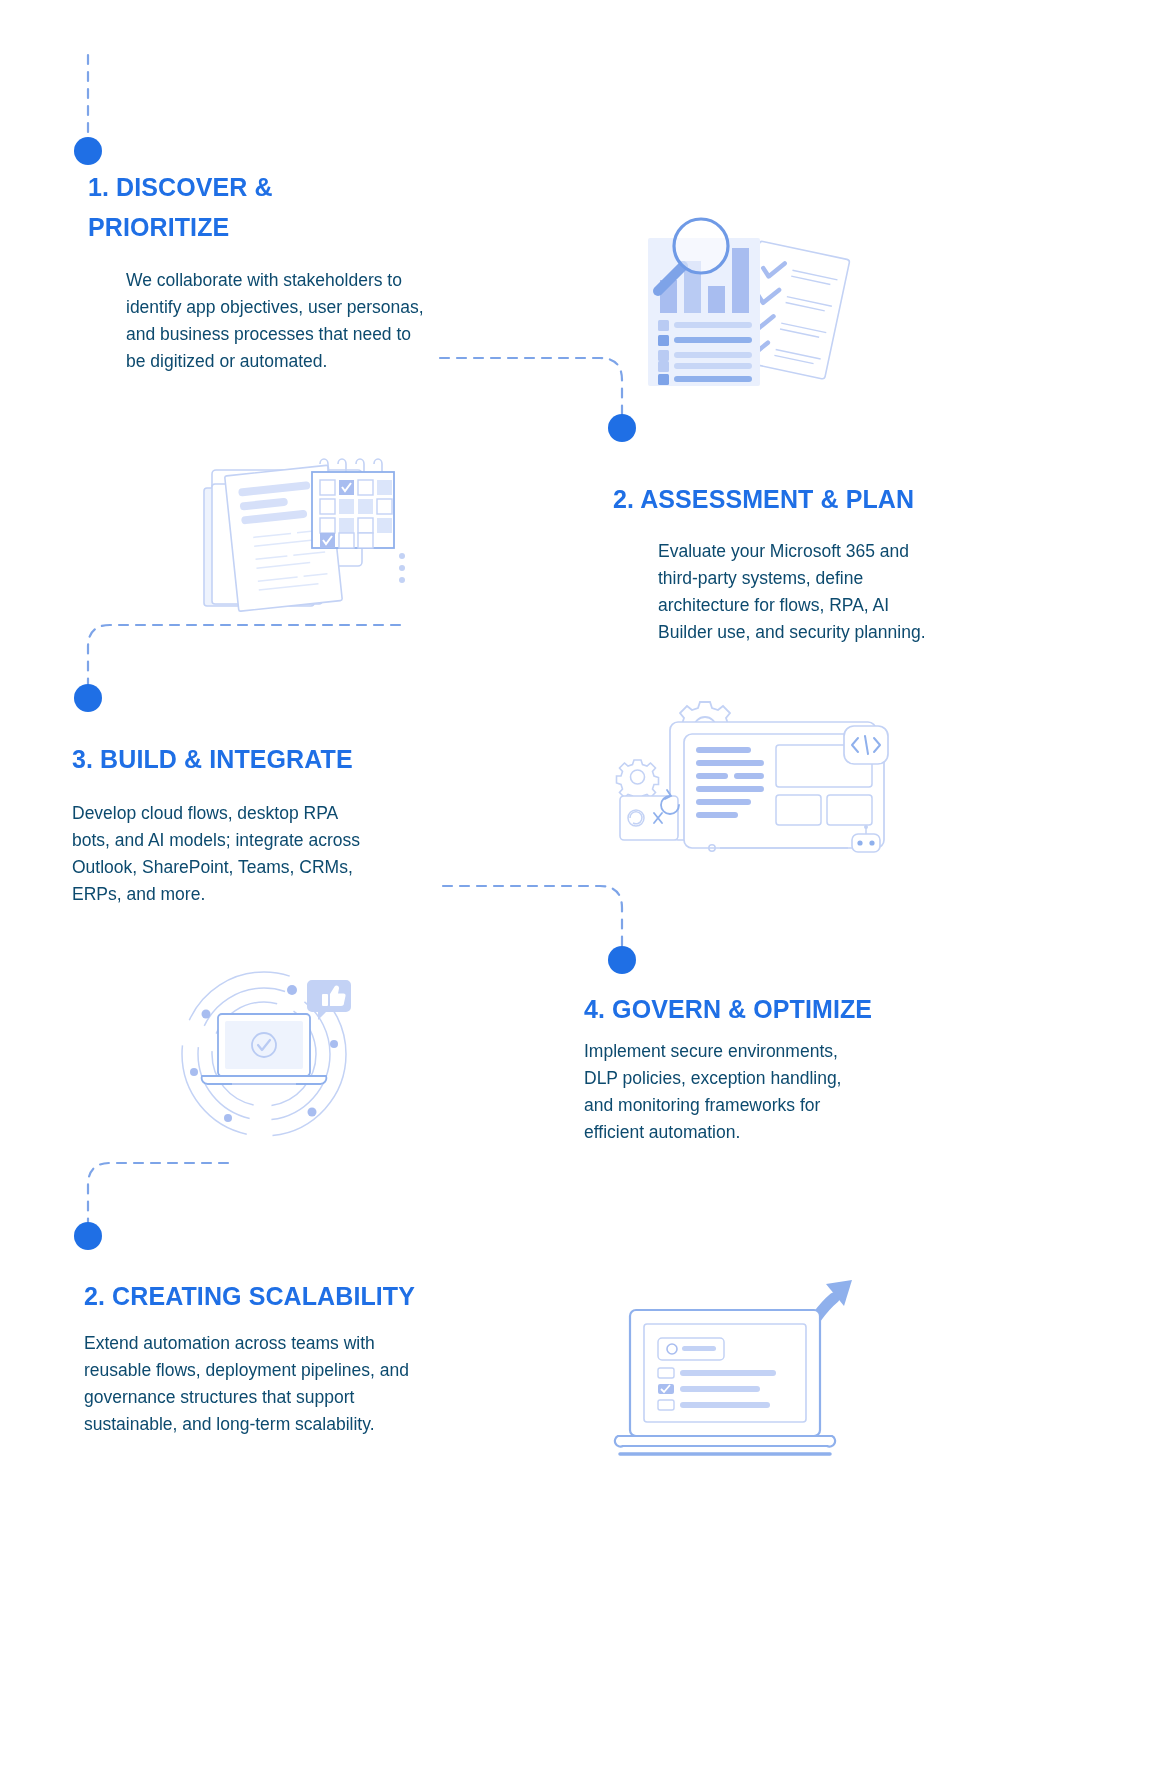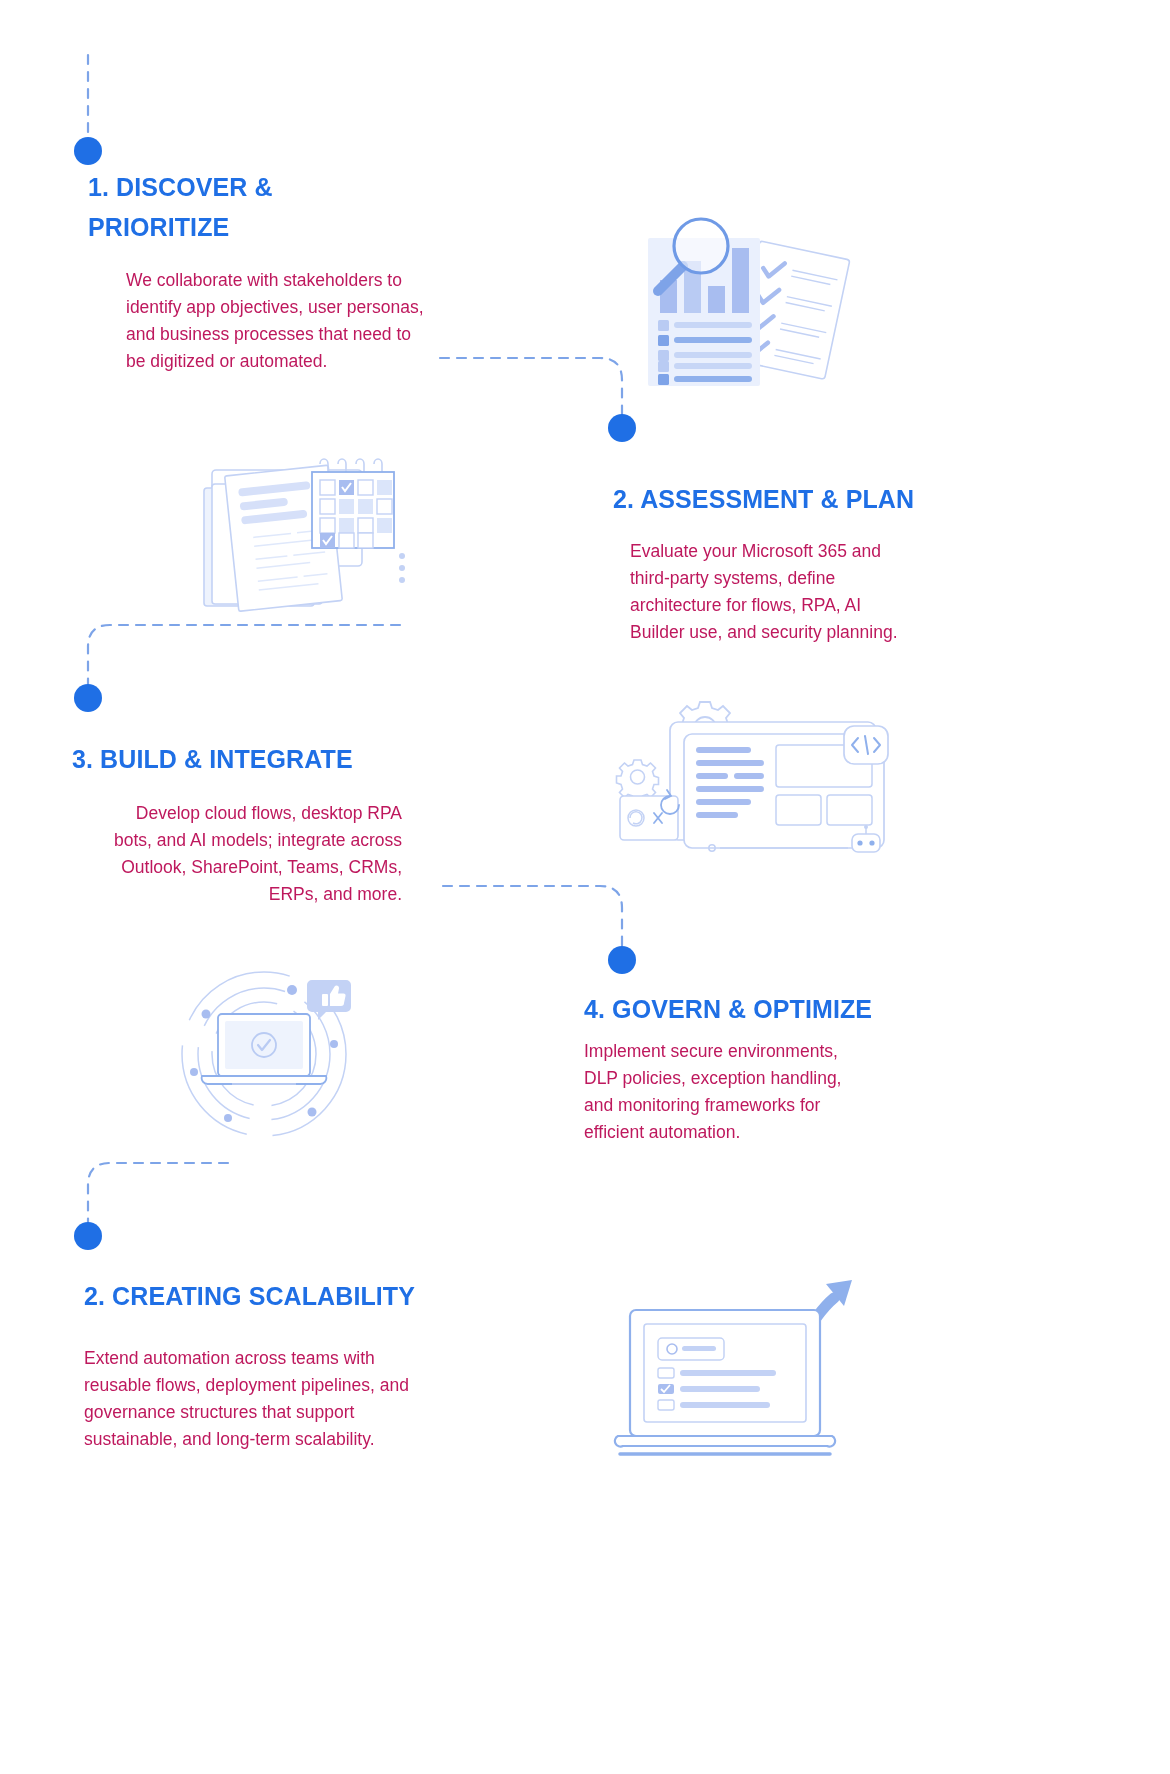--- a/index.html
+++ b/index.html
@@ -44,42 +44,42 @@
   .step-title {
     color: #1f6fe5;
     font-size: 25px;
     font-weight: bold;
     letter-spacing: 0.1px;
     line-height: 1.58;
     white-space: pre-line;
   }
 
   .step-body {
-    color: #be185d;
+    color: #0c4a6e;
     font-size: 17.5px;
     line-height: 1.55;
     white-space: pre-line;
     font-weight: 400;
   }
 
   
   #text-1 { left: 88px;  top: 168px; width: 400px; }
   #text-1 .step-body { margin-top: 20px; margin-left: 38px; width: 345px; }
 
   #text-2 { left: 613px; top: 480px; width: 430px; text-align: left; }
-  #text-2 .step-body { margin-top: 18px; margin-left: 17px; width: 320px; }
+  #text-2 .step-body { margin-top: 18px; margin-left: 45px; width: 320px; }
 
   #text-3 { left: 72px;  top: 740px; width: 420px; }
-  #text-3 .step-body { margin-top: 20px; width: 330px; text-align: right; }
+  #text-3 .step-body { margin-top: 20px; width: 330px; }
 
   #text-4 { left: 584px; top: 990px; width: 430px; }
   #text-4 .step-body { margin-top: 8px; width: 300px; }
 
   #text-5 { left: 84px;  top: 1277px; width: 430px; }
-  #text-5 .step-body { margin-top: 28px; width: 370px; }
+  #text-5 .step-body { margin-top: 13px; width: 370px; }
 
   
   .illus { position: absolute; }
   #illus-1 { left: 636px; top: 200px;  width: 220px; height: 200px; }
   #illus-2 { left: 196px; top: 448px;  width: 220px; height: 180px; }
   #illus-3 { left: 608px; top: 700px;  width: 300px; height: 180px; }
   #illus-4 { left: 172px; top: 962px;  width: 200px; height: 180px; }
   #illus-5 { left: 612px; top: 1268px; width: 270px; height: 200px; }
 </style>
 </head>

